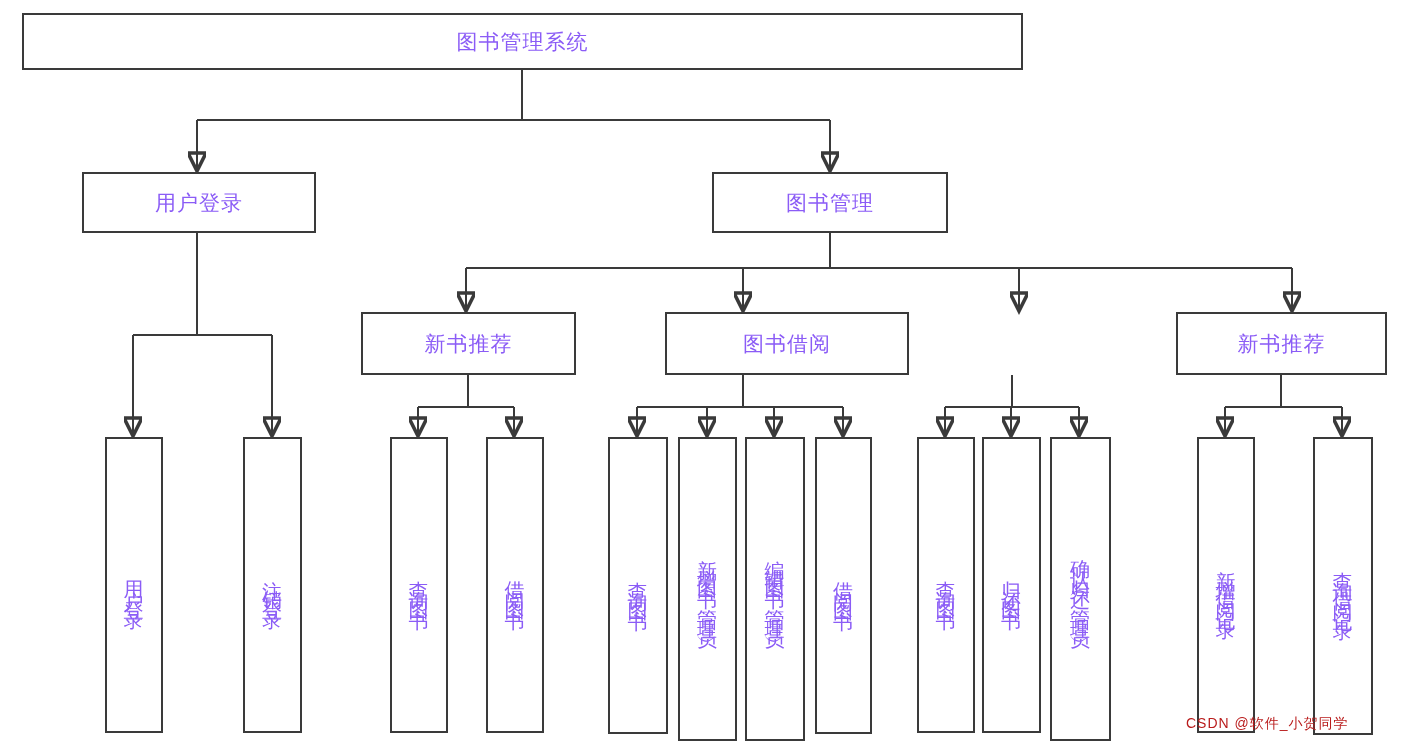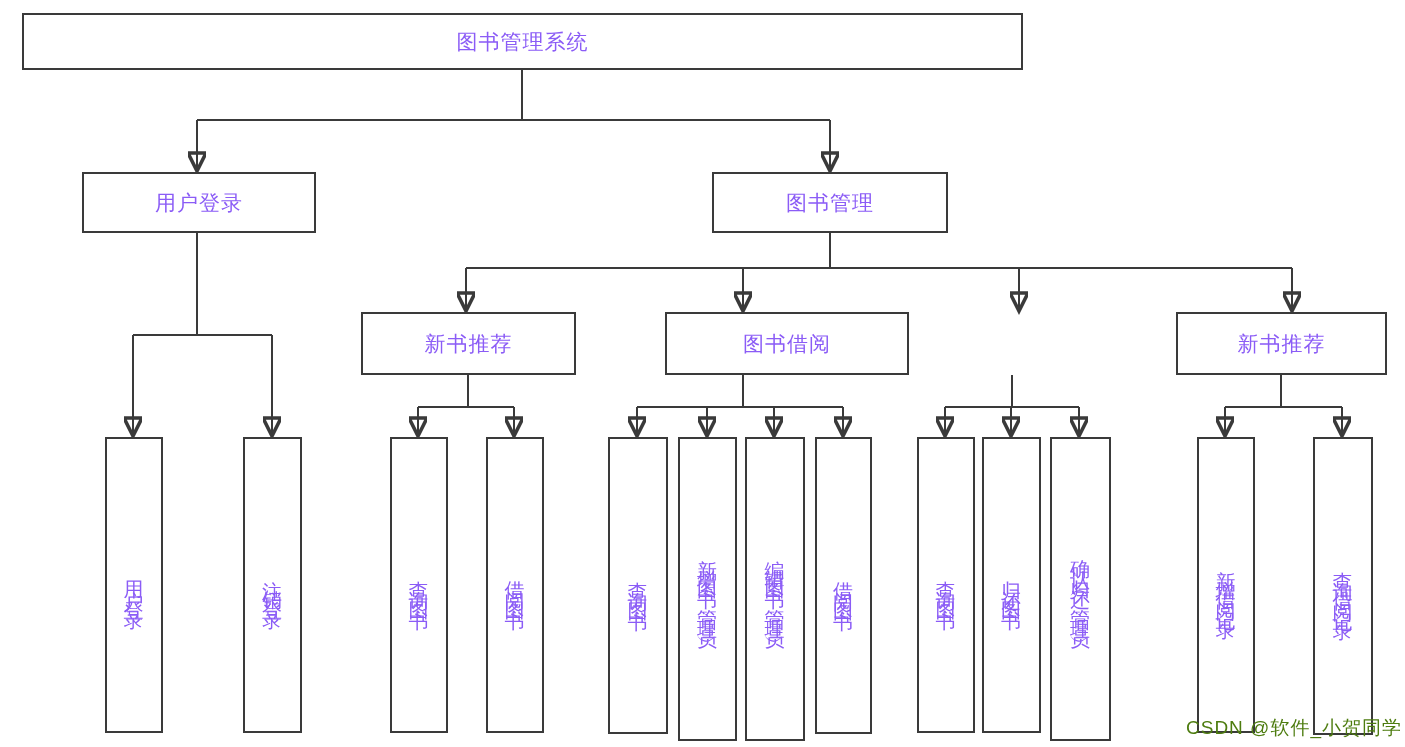--- a/index.html
+++ b/index.html
@@ -38,22 +38,22 @@
     writing-mode: vertical-rl;
     text-orientation: mixed;
     font-size: 20px;
     line-height: 1;
     letter-spacing: 10px;
   }
   .watermark {
     position: absolute;
     left: 1186px;
     top: 715px;
-    font-size: 19px;
-    color: #4d7c0f;
+    font-size: 14px;
+    color: #b91c1c;
     white-space: nowrap;
     letter-spacing: 1px;
   }
 </style>
 </head>
 <body>
 
 <div class="canvas">
 
   <svg class="connectors" viewBox="0 0 1405 747" xmlns="http://www.w3.org/2000/svg">

